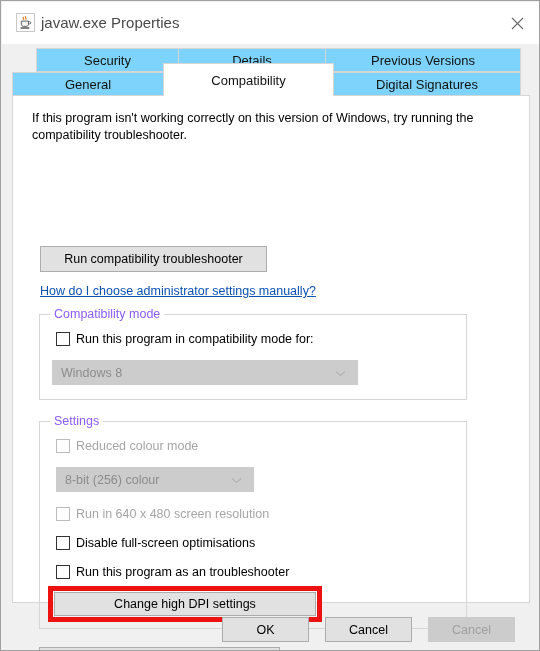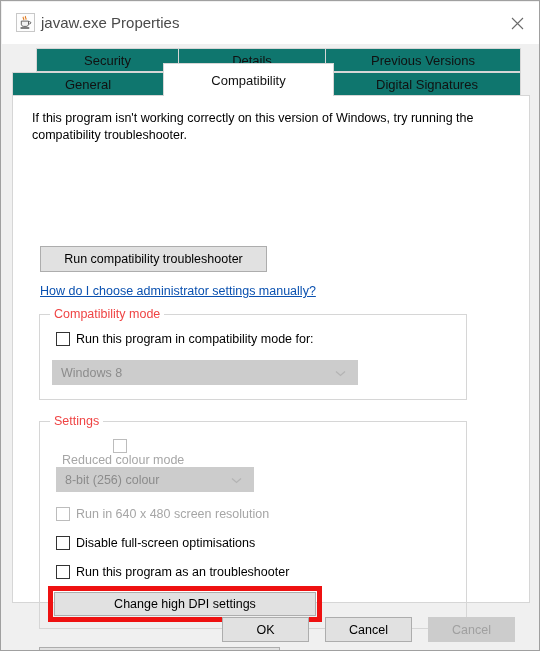--- a/index.html
+++ b/index.html
@@ -60,21 +60,21 @@
 
   
   #tabstrip {
     position: absolute;
     left: 11px; top: 47px;
     width: 518px; height: 48px;
   }
   .tab {
     position: absolute;
     box-sizing: border-box;
-    background: #0f766e;
+    background: #7dd3fc;
     border: 1px solid #d6d6d6;
     font-size: 13px;
     color: #111111;
     display: flex;
     align-items: center;
     justify-content: center;
     cursor: default;
     white-space: nowrap;
   }
   .tab.row1 { top: 0; height: 24px; }
@@ -146,21 +146,21 @@
     position: absolute;
     box-sizing: border-box;
     border: 1px solid #d6d6d6;
   }
   .groupbox-title {
     position: absolute;
     top: -8px; left: 10px;
     background: #ffffff;
     padding: 0 4px;
     font-size: 12.5px;
-    color: #ef4444;
+    color: #8b5cf6;
     white-space: nowrap;
   }
   #group-compat {
     left: 26px; top: 218px;
     width: 428px; height: 86px;
   }
   #group-settings {
     left: 26px; top: 325px;
     width: 428px; height: 208px;
   }
@@ -317,21 +317,21 @@
           <svg width="11" height="7" viewBox="0 0 11 7">
             <path d="M1 1.5 L5.5 5.5 L10 1.5" stroke="#b4b4b4" stroke-width="1.3" fill="none"></path>
           </svg>
         </span>
       </div>
     </div>
 
     <div class="groupbox" id="group-settings">
       <div class="groupbox-title">Settings</div>
 
-      <div class="cbrow" style="left:16px; top:17px;flex-direction:column;">
+      <div class="cbrow" style="left:16px; top:17px;">
         <span class="cbox disabled"></span>
         <span class="cblabel disabled">Reduced colour mode</span>
       </div>
 
       <div class="combo" style="left:16px; top:45px; width:198px; height:25px;">
         <span class="combo-text">8-bit (256) colour</span>
         <span class="combo-arrow">
           <svg width="11" height="7" viewBox="0 0 11 7">
             <path d="M1 1.5 L5.5 5.5 L10 1.5" stroke="#b4b4b4" stroke-width="1.3" fill="none"></path>
           </svg>

